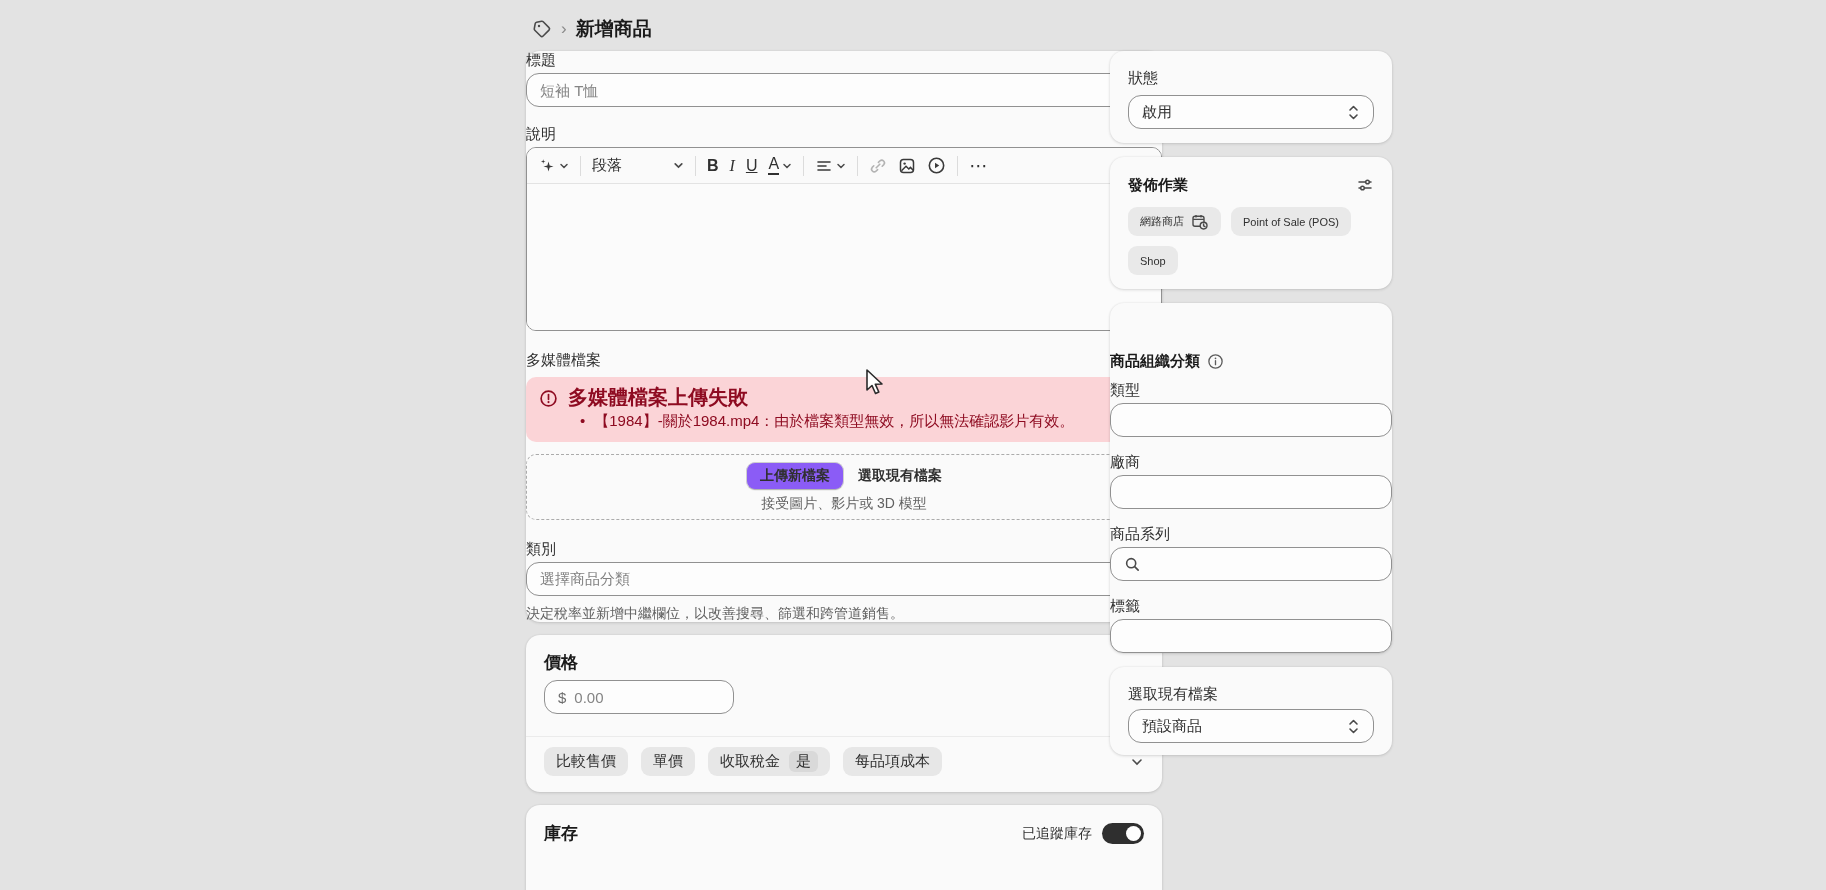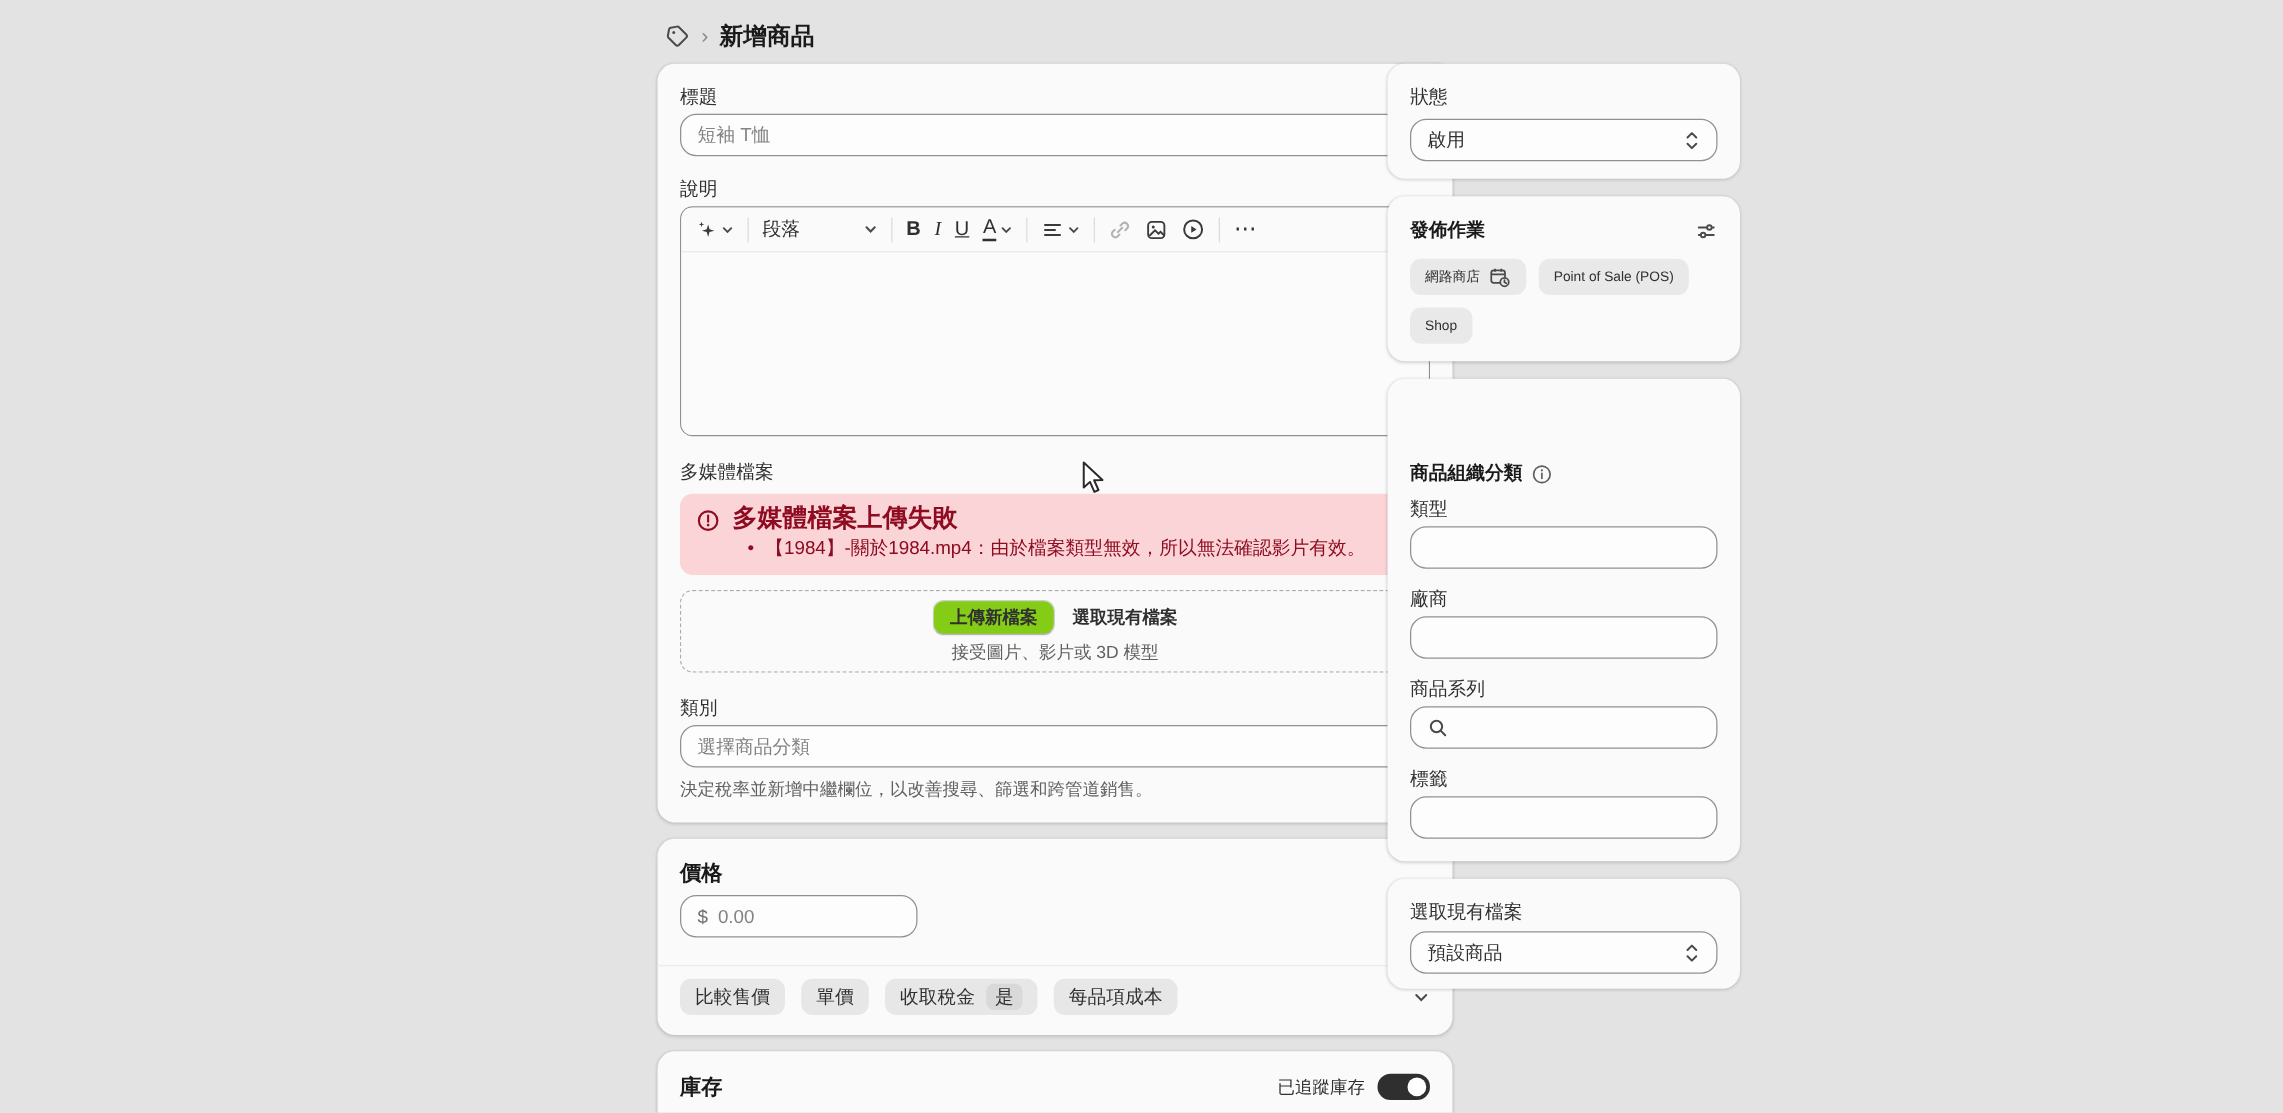--- a/index.html
+++ b/index.html
@@ -13,21 +13,21 @@
   .breadcrumb { position:absolute; left:532px; top:16px; display:flex; align-items:center; gap:9px; }
   .breadcrumb .sep { color:#8a8a8a; font-size:17px; line-height:1; padding-bottom:2px; }
   .page-title { font-size:19px; font-weight:700; color:#1a1a1a; }
 
   .main-col { position:absolute; left:526px; top:51px; width:636px; display:flex; flex-direction:column; gap:13px; }
   .side-col { position:absolute; left:1110px; top:51px; width:282px; display:flex; flex-direction:column; gap:14px; }
   .card {
     background:#fafafa; border-radius:14px;
     box-shadow:0 1px 3px rgba(26,26,26,.14), 0 0 2px rgba(26,26,26,.08);
   }
-  .pad { padding:18px; }
+  .pad { }
 
   .field-label { font-size:15px; color:#303030; line-height:18px; }
   .input, .select {
     display:flex; align-items:center;
     height:34px; padding:0 13px; gap:8px;
     background:#fdfdfd; border:1px solid #919191; border-radius:13px;
     font-size:15px; color:#303030;
   }
   input.native { border:none; outline:none; background:transparent; width:100%; height:100%;
     font-family:inherit; font-size:15px; color:#303030; }
@@ -55,21 +55,21 @@
   .banner-title { font-weight:700; font-size:20px; line-height:19px; }
   .banner-detail { display:flex; gap:9px; margin-top:4px; font-size:15px; line-height:20px; padding-left:12px; }
   .banner-close { cursor:pointer; display:flex; align-items:center; margin-top:2px; }
 
   .dropzone {
     margin-top:12px; height:66px; border:1px dashed #ababab; border-radius:10px;
     display:flex; flex-direction:column; align-items:center; justify-content:center; gap:5px;
   }
   .dz-row { display:flex; align-items:center; gap:14px; }
   .btn-secondary {
-    background:#84cc16; border:1px solid #cfcfcf; border-bottom-color:#b5b5b5;
+    background:#8b5cf6; border:1px solid #cfcfcf; border-bottom-color:#b5b5b5;
     box-shadow:0 1px 0 rgba(0,0,0,.05); border-radius:9px;
     padding:4px 13px; font-size:14px; font-weight:700; color:#303030; cursor:pointer;
   }
   .btn-plain { font-size:14px; font-weight:700; color:#303030; cursor:pointer; }
   .dz-hint { font-size:14px; color:#616161; }
 
   
   .section-title { font-size:17px; font-weight:700; color:#1a1a1a; line-height:20px; }
   .price-input { width:190px; margin-top:7px; }
   .price-divider { border-top:1px solid #ebebeb; margin-top:22px; }

